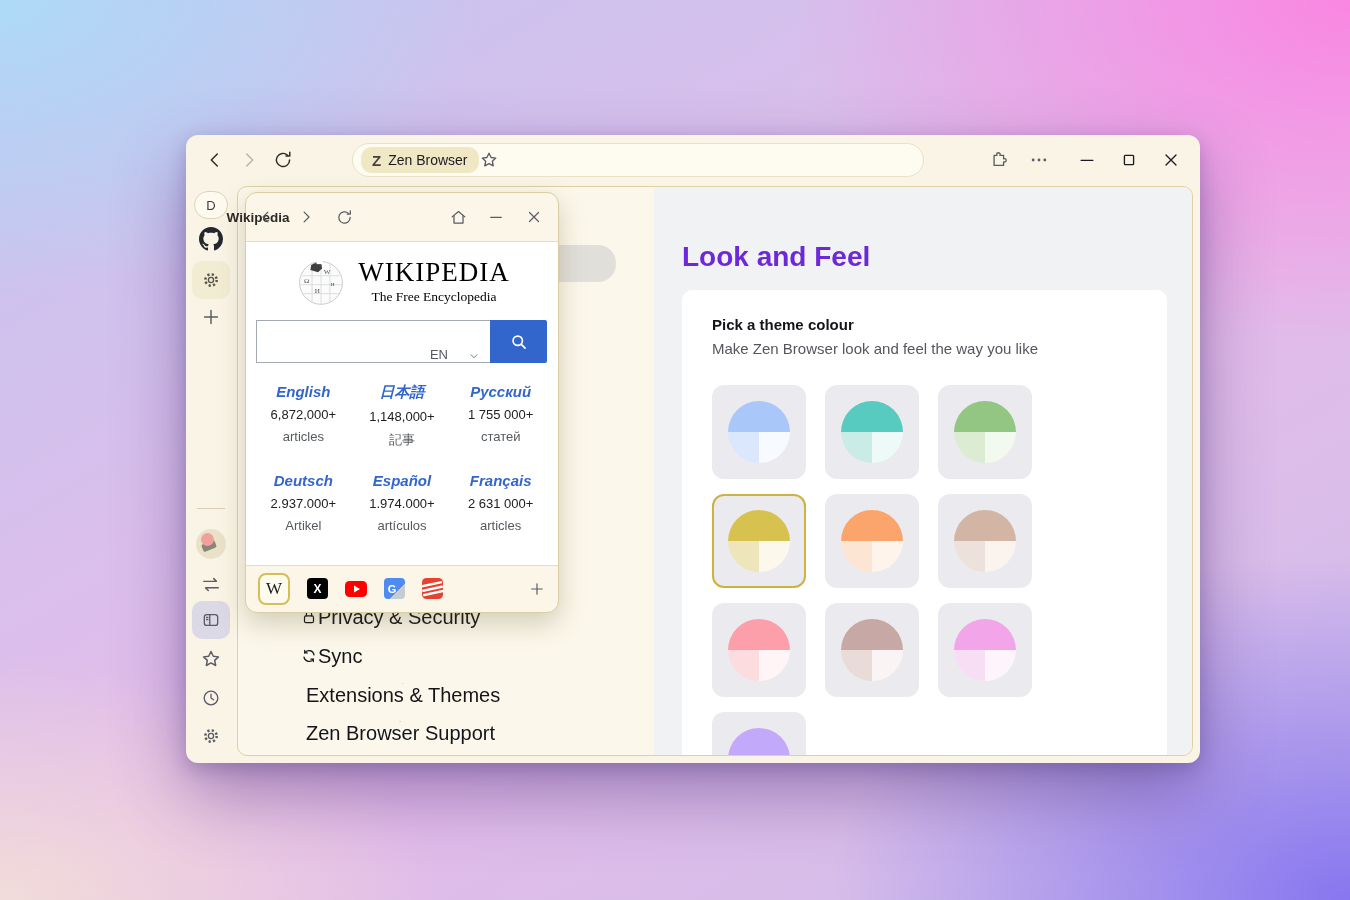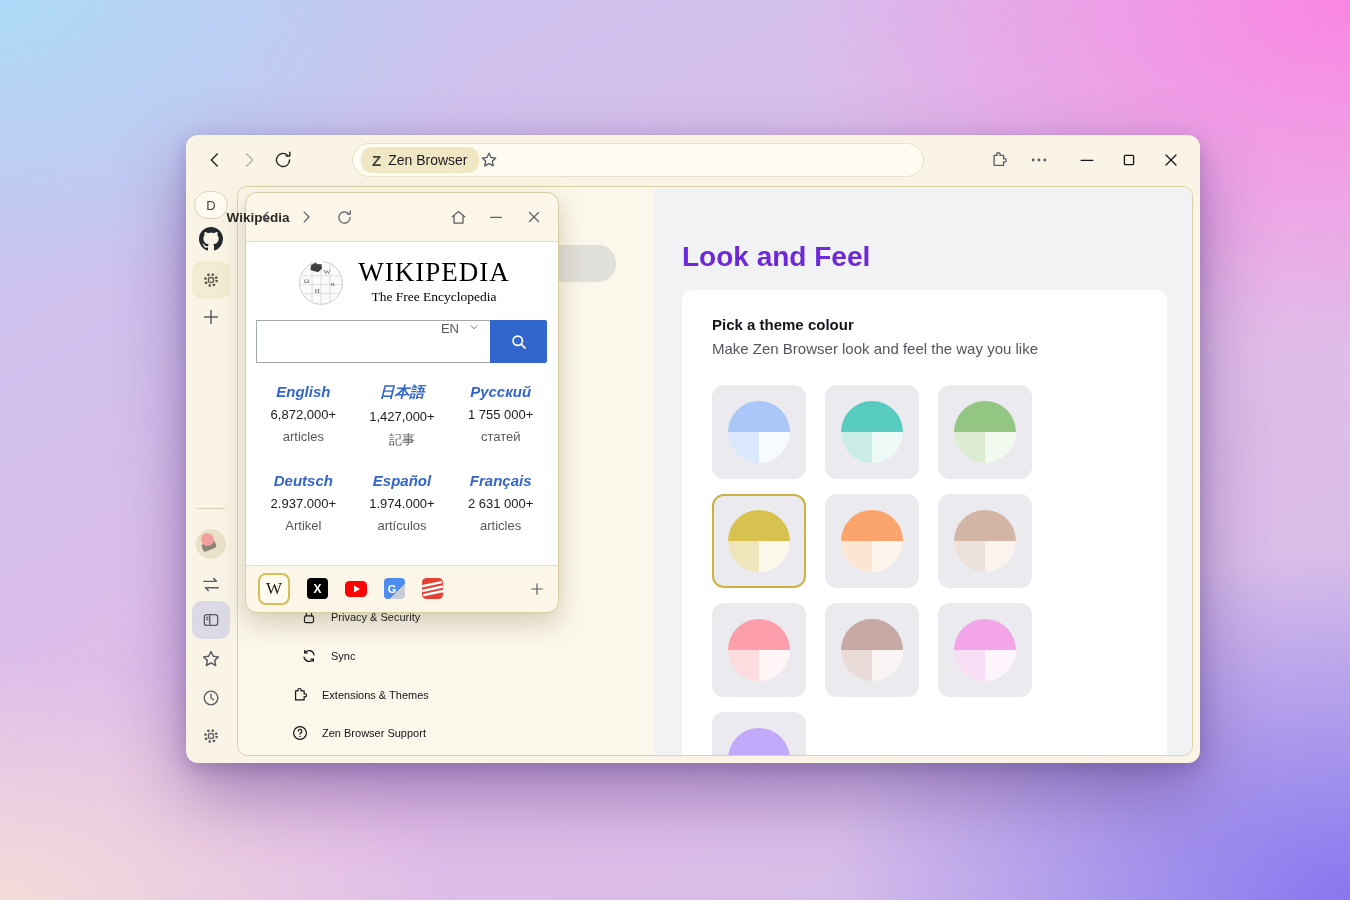--- a/index.html
+++ b/index.html
@@ -49,23 +49,23 @@
   .ball::after { content:""; position:absolute; left:6px; top:13px; width:14px; height:8px;
     background:#8a8577; border-radius:2px; transform:rotate(-22deg); }
   .ball::before { content:""; position:absolute; left:5px; top:4px; width:13px; height:13px;
     border-radius:50%; background:#f2a09e; z-index:1; }
 
   
   .page { position:absolute; left:51px; top:51px; width:956px; height:570px;
     border:1px solid #ddd1a6; border-radius:10px; background:#fbf7ea; overflow:hidden; }
   .search-stub { position:absolute; left:70px; top:58px; width:308px; height:37px;
     background:#e1dfda; border-radius:18px; }
-  .nav-row { position:absolute; display:flex; align-items:center; gap:13px;
-    font-size:11px; color:#15141a; height:24px;text-align:right; }
-  .nav-ind { left:62px; } .nav-flat { left:53px; }
+  .nav-row { position:absolute; display:flex; align-items:center; 
+    font-size:20px; color:#15141a; height:24px;text-align:right; }
+  .nav-ind { left:62px; } .nav-flat { left:68px;flex-direction:column; }
 
   .content { position:absolute; left:416px; top:0; width:540px; height:570px; background:#f1f2f3; }
   .page-title { position:absolute; left:28px; top:54px; font-size:28px; font-weight:700; color:#6d28d9; }
   .card { position:absolute; left:28px; top:103px; width:485px; height:660px; background:#fff; border-radius:10px; }
   .card-title { position:absolute; left:30px; top:26px; font-size:15px; font-weight:700; color:#15141a; }
   .card-sub  { position:absolute; left:30px; top:50px; font-size:15px; color:#55555f; }
   .swatch-grid { position:absolute; left:30px; top:95px; display:grid;
     grid-template-columns:repeat(3,94px); gap:15px 19px; }
   .swatch { width:94px; height:94px; background:#ebebef; border-radius:12px;
     display:flex; align-items:center; justify-content:center; }
@@ -83,21 +83,21 @@
     display:flex; align-items:center; justify-content:center;
     font-size:13.5px; font-weight:700; color:#2b2a26; }
   .pip-body { position:absolute; left:0; top:48px; width:312px; height:325px; background:#fff;
     border-top:1px solid #e6dcc0; border-bottom:1px solid #e6dcc0; }
   .wiki-logo-row { display:flex; justify-content:center; align-items:center; gap:10px; margin-top:15px; }
   .wm-block { font-family:"Liberation Serif", serif; color:#000; text-align:center; }
   .wordmark { font-size:27px; letter-spacing:1px; line-height:1; }
   .tagline  { font-size:13.5px; margin-top:3px; }
   .search-row { display:flex; margin:13px 11px 0 10px; height:43px; }
   .search-input { flex:1; border:1px solid #a2a9b1; border-right:none; background:#fff;
-    display:flex; align-items:flex-start; justify-content:flex-end; padding-right:10px; gap:9px;
+    display:flex; align-items:flex-end; justify-content:flex-end; padding-right:10px; gap:20px;
     color:#54595d; font-size:13px; }
   .search-btn { width:57px; background:#3366cc; border-radius:0 2px 2px 0;
     display:flex; align-items:center; justify-content:center; }
   .lang-grid { display:grid; grid-template-columns:repeat(3,1fr); margin:20px 8px 0 8px; row-gap:23px; }
   .lang-cell { text-align:center; }
   .lang-name { font-size:15px; font-weight:700; color:#3366cc;font-style:italic; }
   .lang-count{ font-size:13px; color:#202122; margin-top:7px; }
   .lang-unit { font-size:13px; color:#54595d; margin-top:7px; }
   .pip-dock { position:absolute; left:0; right:0; bottom:0; height:47px;
     display:flex; align-items:center; padding:0 12px; gap:17px; }
@@ -385,21 +385,21 @@
       </div>
 
       <div class="lang-grid">
           <div class="lang-cell">
             <div class="lang-name">English</div>
             <div class="lang-count">6,872,000+</div>
             <div class="lang-unit">articles</div>
           </div>
           <div class="lang-cell">
             <div class="lang-name">日本語</div>
-            <div class="lang-count">1,427,000+</div>
+            <div class="lang-count">1,148,000+</div>
             <div class="lang-unit">記事</div>
           </div>
           <div class="lang-cell">
             <div class="lang-name">Русский</div>
             <div class="lang-count">1 755 000+</div>
             <div class="lang-unit">статей</div>
           </div>
           <div class="lang-cell">
             <div class="lang-name">Deutsch</div>
             <div class="lang-count">2.937.000+</div>

